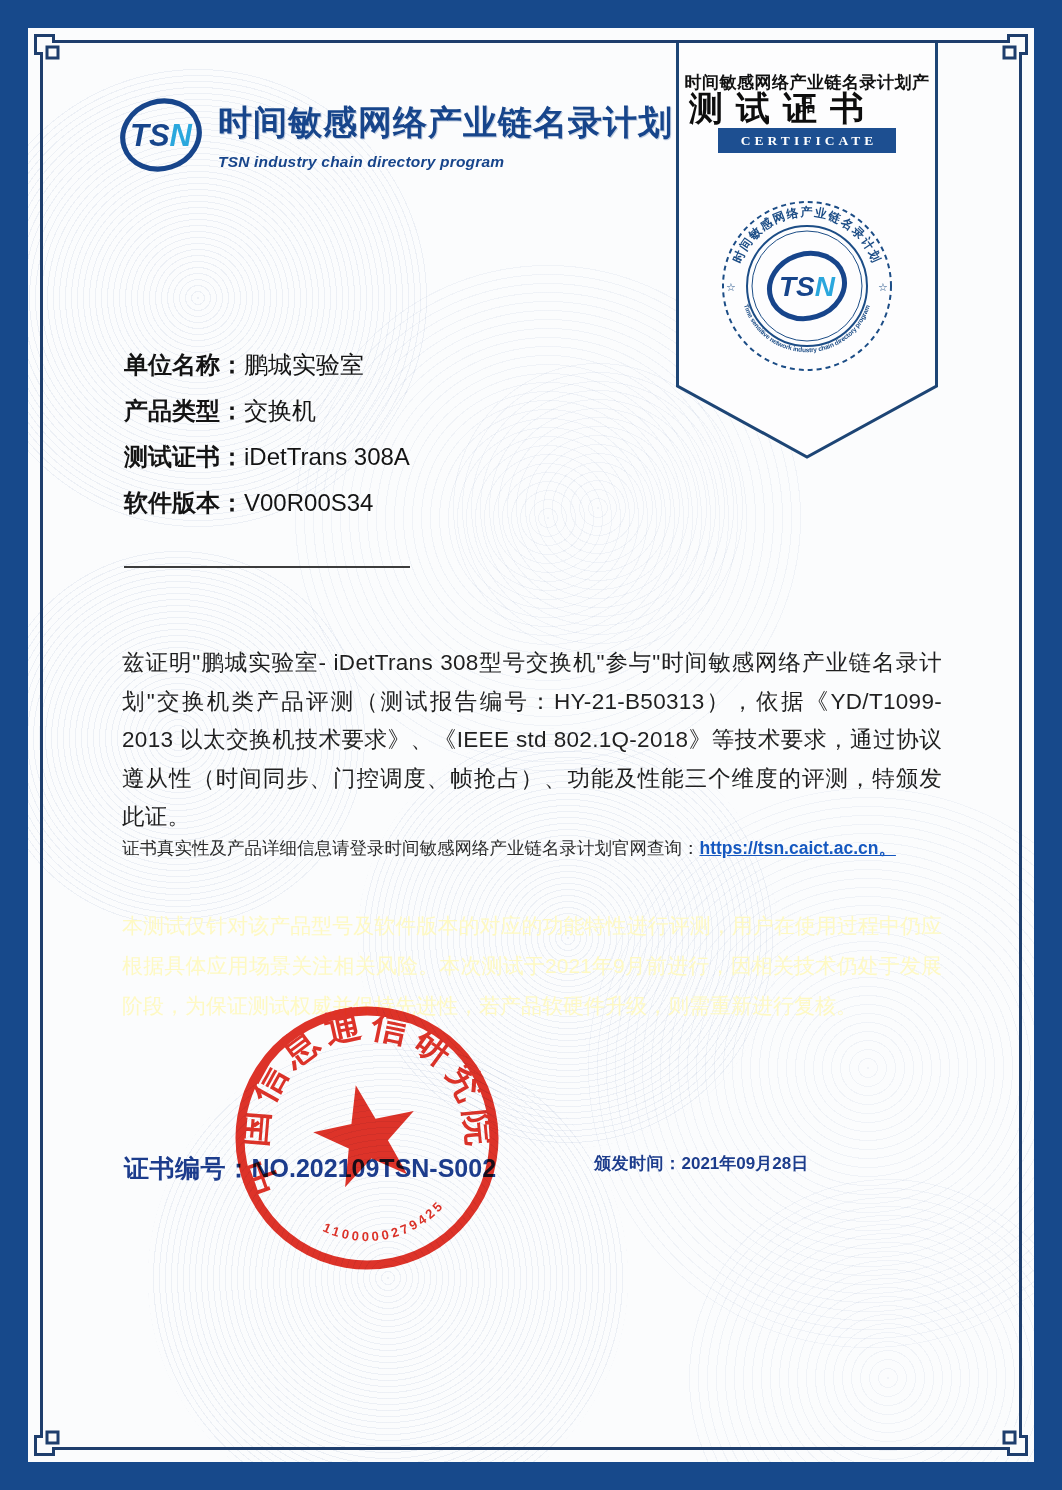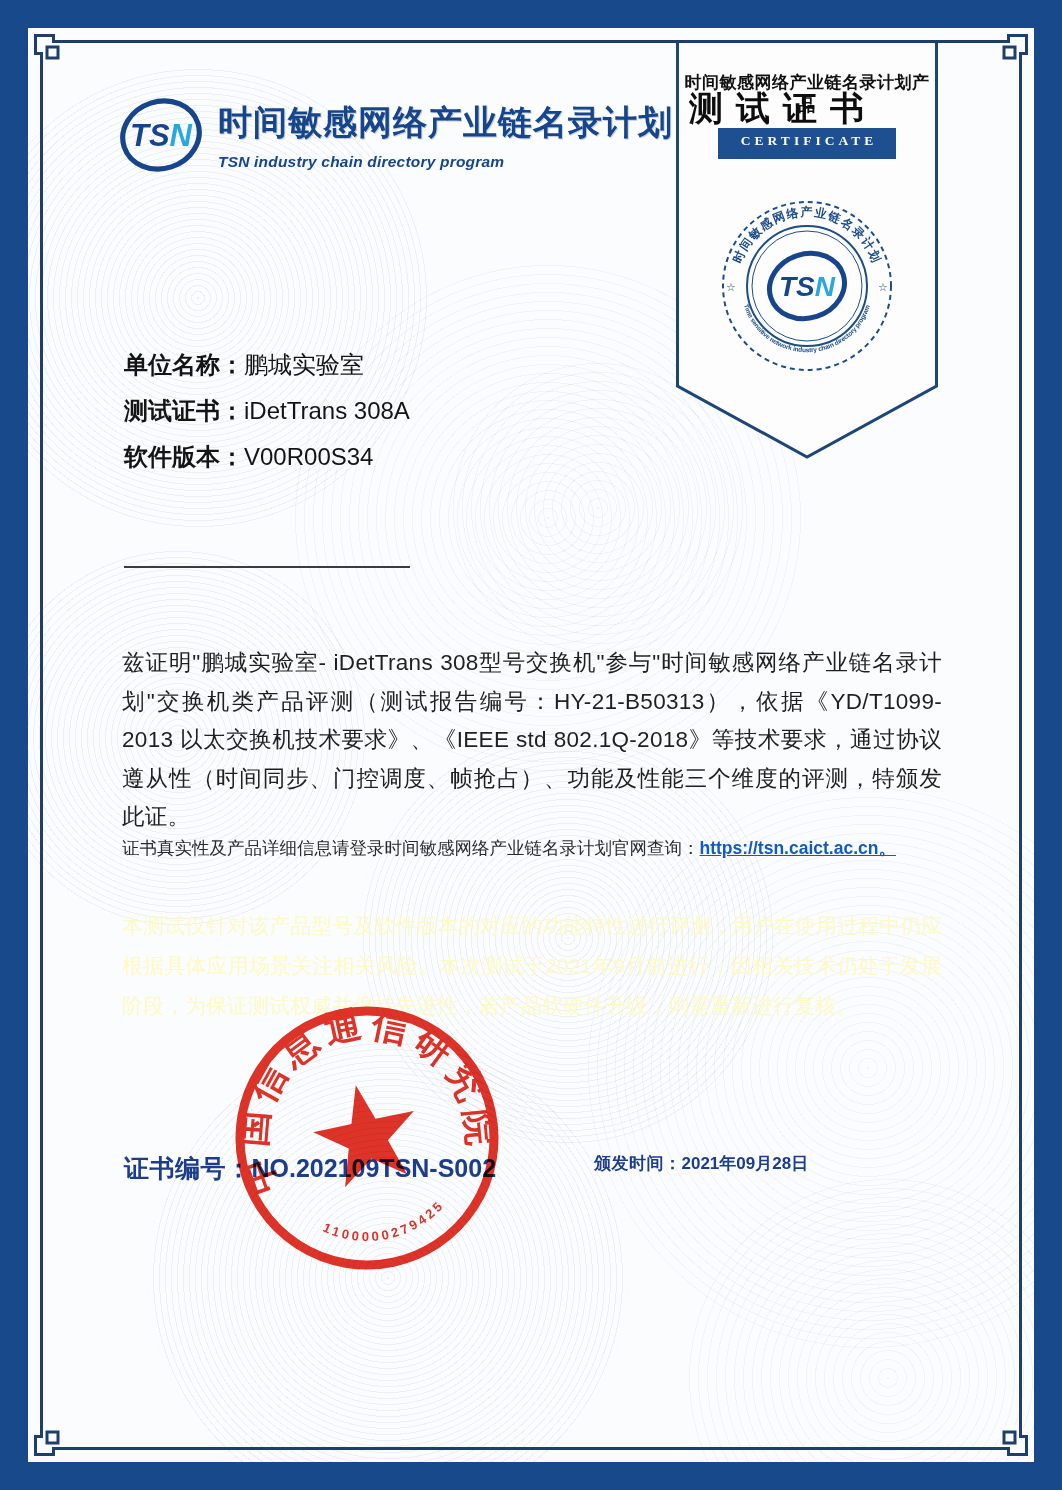--- a/index.html
+++ b/index.html
@@ -31,21 +31,21 @@
   .logo-zh { font-size:34px; font-weight:900; letter-spacing:1px; text-shadow:1px 1px 0 rgba(23,69,139,0.25); }
   .logo-en { font-size:15.5px; font-weight:700; font-style:italic; margin-top:7px; letter-spacing:0.2px; }
 
   
   .ribbon { position:absolute; left:676px; top:40px; width:262px; height:420px; z-index:3; }
   .ribbon > svg.ribbon-bg { position:absolute; left:0; top:0; }
   .ribbon-small { position:absolute; top:31px; left:0; width:100%; text-align:center;
     font-size:17px; font-weight:800; color:#111; letter-spacing:0.5px; }
   .ribbon-title { position:absolute; top:46px; left:0; width:100%; text-align:left;
     font-size:34px; font-weight:900; color:#0d0d0d; letter-spacing:13px; text-indent:13px; }
-  .cert-bar { position:absolute; top:88px; left:42px; width:178px; height:31px;
+  .cert-bar { position:absolute; top:88px; left:42px; width:178px; height:25px;
     background:#1d4f91; color:#fff; text-align:center; line-height:25px;
     font-family:"Liberation Serif","DejaVu Serif",serif;
     font-size:13.5px; font-weight:700; letter-spacing:4px; text-indent:4px; }
   .ribbon-seal { position:absolute; left:43px; top:158px; width:176px; height:176px; }
 
   
   .fields { position:absolute; left:124px; top:342px; z-index:2; }
   .field-row { font-size:24px; color:#141414; height:46px; line-height:46px; }
   .field-label { font-weight:800; }
   .field-value { font-weight:500; margin-left:0; }
@@ -127,20 +127,23 @@
       <tspan fill="#17458b">T</tspan><tspan fill="#17458b">S</tspan><tspan fill="#2aa7dd">N</tspan>
     </text>
   </svg>
 </div>
 
 <div class="fields">
   <div class="field-row">
     <span class="field-label">单位名称：</span><span class="field-value">鹏城实验室</span>
   </div>
   <div class="field-row">
+    <span class="field-label">产品类型：</span><span class="field-value">交换机</span>
+  </div>
+  <div class="field-row">
     <span class="field-label">测试证书：</span><span class="field-value">iDetTrans 308A</span>
   </div>
   <div class="field-row">
     <span class="field-label">软件版本：</span><span class="field-value">V00R00S34</span>
   </div>
 </div>
 
 <div class="divider"></div>
 
 <div class="main-par">兹证明"鹏城实验室- iDetTrans 308型号交换机"参与"时间敏感网络产业链名录计划"交换机类产品评测（测试报告编号：HY-21-B50313），依据《YD/T1099-2013  以太交换机技术要求》、《IEEE std 802.1Q-2018》等技术要求，通过协议遵从性（时间同步、门控调度、帧抢占）、功能及性能三个维度的评测，特颁发此证。</div>

